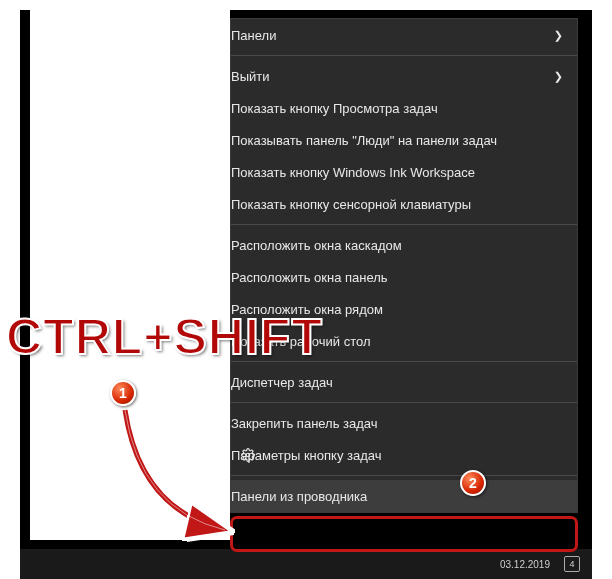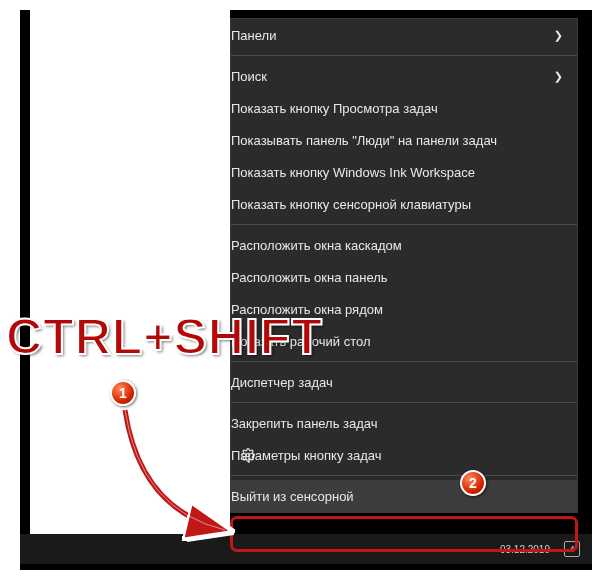--- a/index.html
+++ b/index.html
@@ -75,21 +75,21 @@
       width: 348px;
       height: 36px;
       border: 3px solid #c11717;
       border-radius: 7px;
       z-index: 20;
       pointer-events: none;
     }
     .taskbar {
       position: absolute;
       left: 20px;
-      bottom: 15px;
+      bottom: 0;
       width: 572px;
       height: 30px;
       background: #1a1a1a;
       color: #cfcfcf;
       font-size: 11px;
       display: flex;
       align-items: center;
       justify-content: flex-end;
       padding-right: 12px;
       gap: 14px;
@@ -153,21 +153,21 @@
 <div class="frame"></div>
 <div class="white-area"></div>
 
 <div class="context-menu">
   <div class="menu-item">
     <span class="label">Панели</span>
     <span class="chev">❯</span>
   </div>
   <div class="menu-sep"></div>
   <div class="menu-item">
-    <span class="label">Поиск</span>
+    <span class="label">Выйти</span>
     <span class="chev">❯</span>
   </div>
   <div class="menu-item">
     <span class="label">Показать кнопку Просмотра задач</span>
   </div>
   <div class="menu-item">
     <span class="label">Показывать панель "Люди" на панели задач</span>
   </div>
   <div class="menu-item">
     <span class="label">Показать кнопку Windows Ink Workspace</span>
@@ -200,21 +200,21 @@
     <span class="menu-icon">
       <svg class="gear-svg" viewBox="0 0 24 24" fill="none" stroke="#e8e8e8" stroke-width="2">
         <circle cx="12" cy="12" r="3"></circle>
         <path d="M19.4 15a1.7 1.7 0 0 0 .3 1.8l.1.1a2 2 0 1 1-2.8 2.8l-.1-.1a1.7 1.7 0 0 0-1.8-.3 1.7 1.7 0 0 0-1 1.5V21a2 2 0 1 1-4 0v-.1a1.7 1.7 0 0 0-1.1-1.5 1.7 1.7 0 0 0-1.8.3l-.1.1a2 2 0 1 1-2.8-2.8l.1-.1a1.7 1.7 0 0 0 .3-1.8 1.7 1.7 0 0 0-1.5-1H3a2 2 0 1 1 0-4h.1a1.7 1.7 0 0 0 1.5-1.1 1.7 1.7 0 0 0-.3-1.8l-.1-.1a2 2 0 1 1 2.8-2.8l.1.1a1.7 1.7 0 0 0 1.8.3H9a1.7 1.7 0 0 0 1-1.5V3a2 2 0 1 1 4 0v.1a1.7 1.7 0 0 0 1 1.5 1.7 1.7 0 0 0 1.8-.3l.1-.1a2 2 0 1 1 2.8 2.8l-.1.1a1.7 1.7 0 0 0-.3 1.8V9a1.7 1.7 0 0 0 1.5 1H21a2 2 0 1 1 0 4h-.1a1.7 1.7 0 0 0-1.5 1z"></path>
       </svg>
     </span>
     <span class="label">Параметры кнопку задач</span>
   </div>
   <div class="menu-sep"></div>
   <div class="menu-item" style="background:#3d3d3d;">
-    <span class="label">Выйти из сенсорной</span>
+    <span class="label">Панели из проводника</span>
   </div>
 </div>
 
 <div class="taskbar">
   <span class="tray-date">03.12.2019</span>
   <span class="tray-notif">4</span>
 </div>
 
 <div class="annotation-text">CTRL+SHIFT</div>
 <div class="badge badge-1">1</div>

